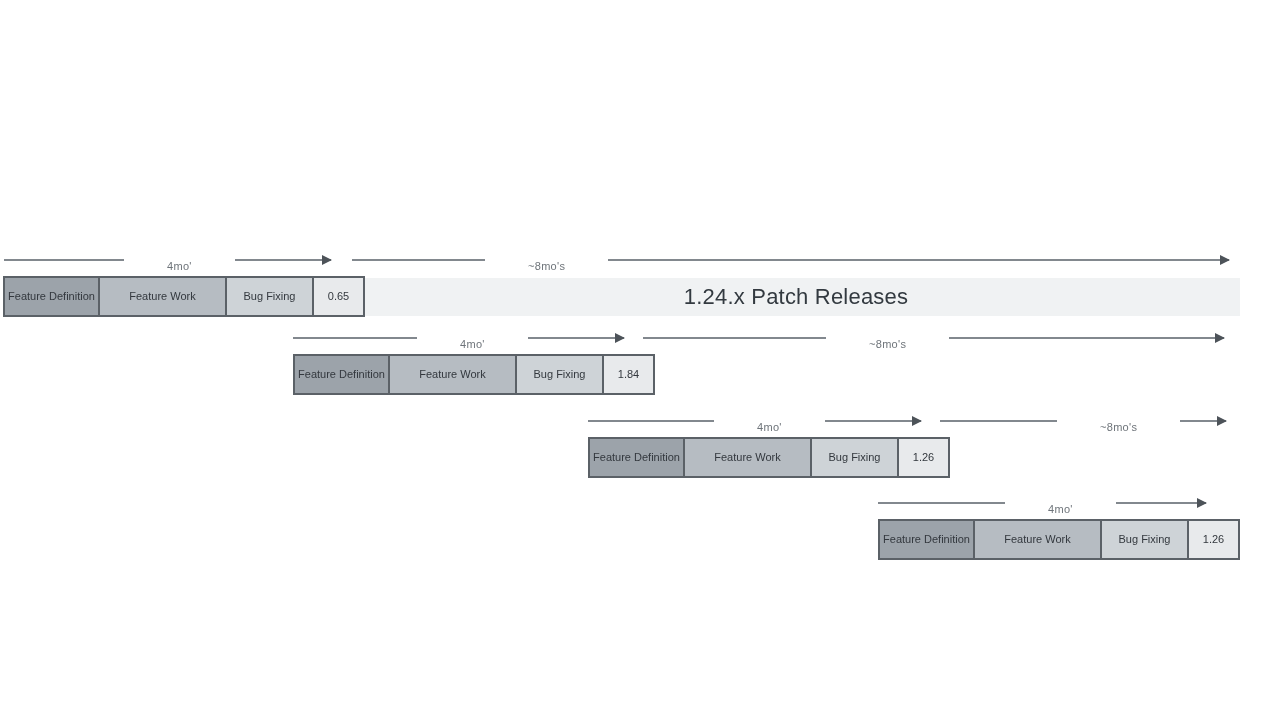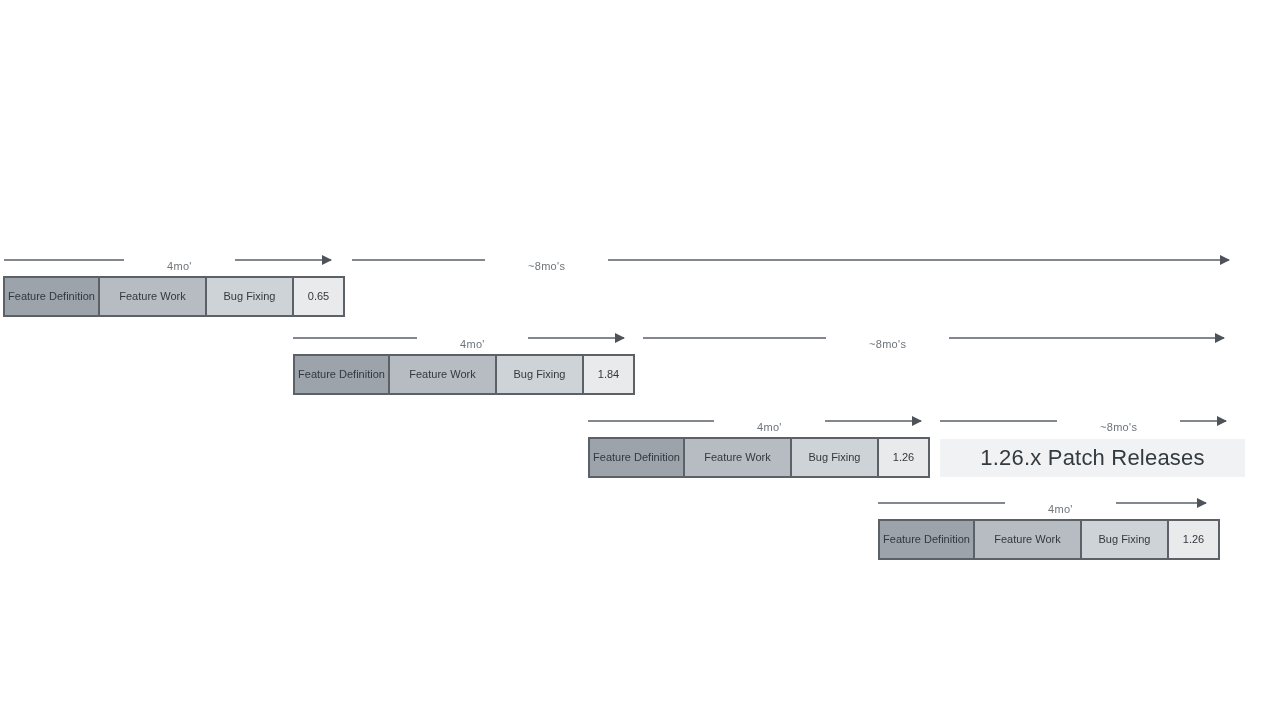--- a/index.html
+++ b/index.html
@@ -23,34 +23,35 @@
     color:var(--c-label);white-space:nowrap;letter-spacing:.3px;
   }
   .phases{position:absolute;display:flex;height:41px;}
   .pbox{
     box-sizing:border-box;border:2px solid var(--c-border);margin-left:-2px;
     display:flex;align-items:center;justify-content:center;text-align:center;
     font-size:11px;line-height:1.3;color:var(--c-text);
   }
   .pbox.first{margin-left:0;}
   .fd{width:97px;background:var(--c-fd);}
-  .fw{width:109px;background:var(--c-fw);}
+  .fw{width:129px;background:var(--c-fw);}
   .bug{width:89px;background:var(--c-bug);}
   .ver{width:53px;background:var(--c-ver);font-size:11px;}
   .patchbar{
     position:absolute;height:38px;background:var(--c-bar);
     display:flex;align-items:center;justify-content:center;
     font-size:22px;color:var(--c-patchtext);letter-spacing:.2px;
   }
 </style>
 </head>
 <body>
 
 <div id="canvas" style="--c-fd: #9ca3aa; --c-fw: #b6bcc2; --c-bug: #ced3d7; --c-ver: #e8eaec; --c-bar: #f0f2f3; --c-border: #5b6167; --c-arrow: #82888e; --c-arrowhead: #4d5359; --c-text: #33383e; --c-label: #6e747a; --c-patchtext: #333a40;">
 
+  <div class="patchbar" style="left:352px;top:278px;width:888px;">1.24.x Patch Releases</div>
 
   <div class="arrow" style="left:4px;top:255px;width:327px;">
     <div class="seg" style="width:120px"></div>
     <div class="alabel">4mo'</div>
     <div class="seg seg2">
       <div class="head"></div>
     </div>
   </div>
 
   <div class="arrow" style="left:352px;top:255px;width:877px;">
@@ -85,21 +86,20 @@
     </div>
   </div>
 
   <div class="phases" style="left:293px;top:354px;">
     <div class="pbox fd first">Feature Definition</div>
     <div class="pbox fw">Feature Work</div>
     <div class="pbox bug">Bug Fixing</div>
     <div class="pbox ver">1.84</div>
   </div>
 
-  <div class="patchbar" style="left:940px;top:439px;width:305px;">1.26.x Patch Releases</div>
 
   <div class="arrow" style="left:588px;top:416px;width:333px;">
     <div class="seg" style="width:126px"></div>
     <div class="alabel">4mo'</div>
     <div class="seg seg2">
       <div class="head"></div>
     </div>
   </div>
 
   <div class="arrow" style="left:940px;top:416px;width:286px;">

